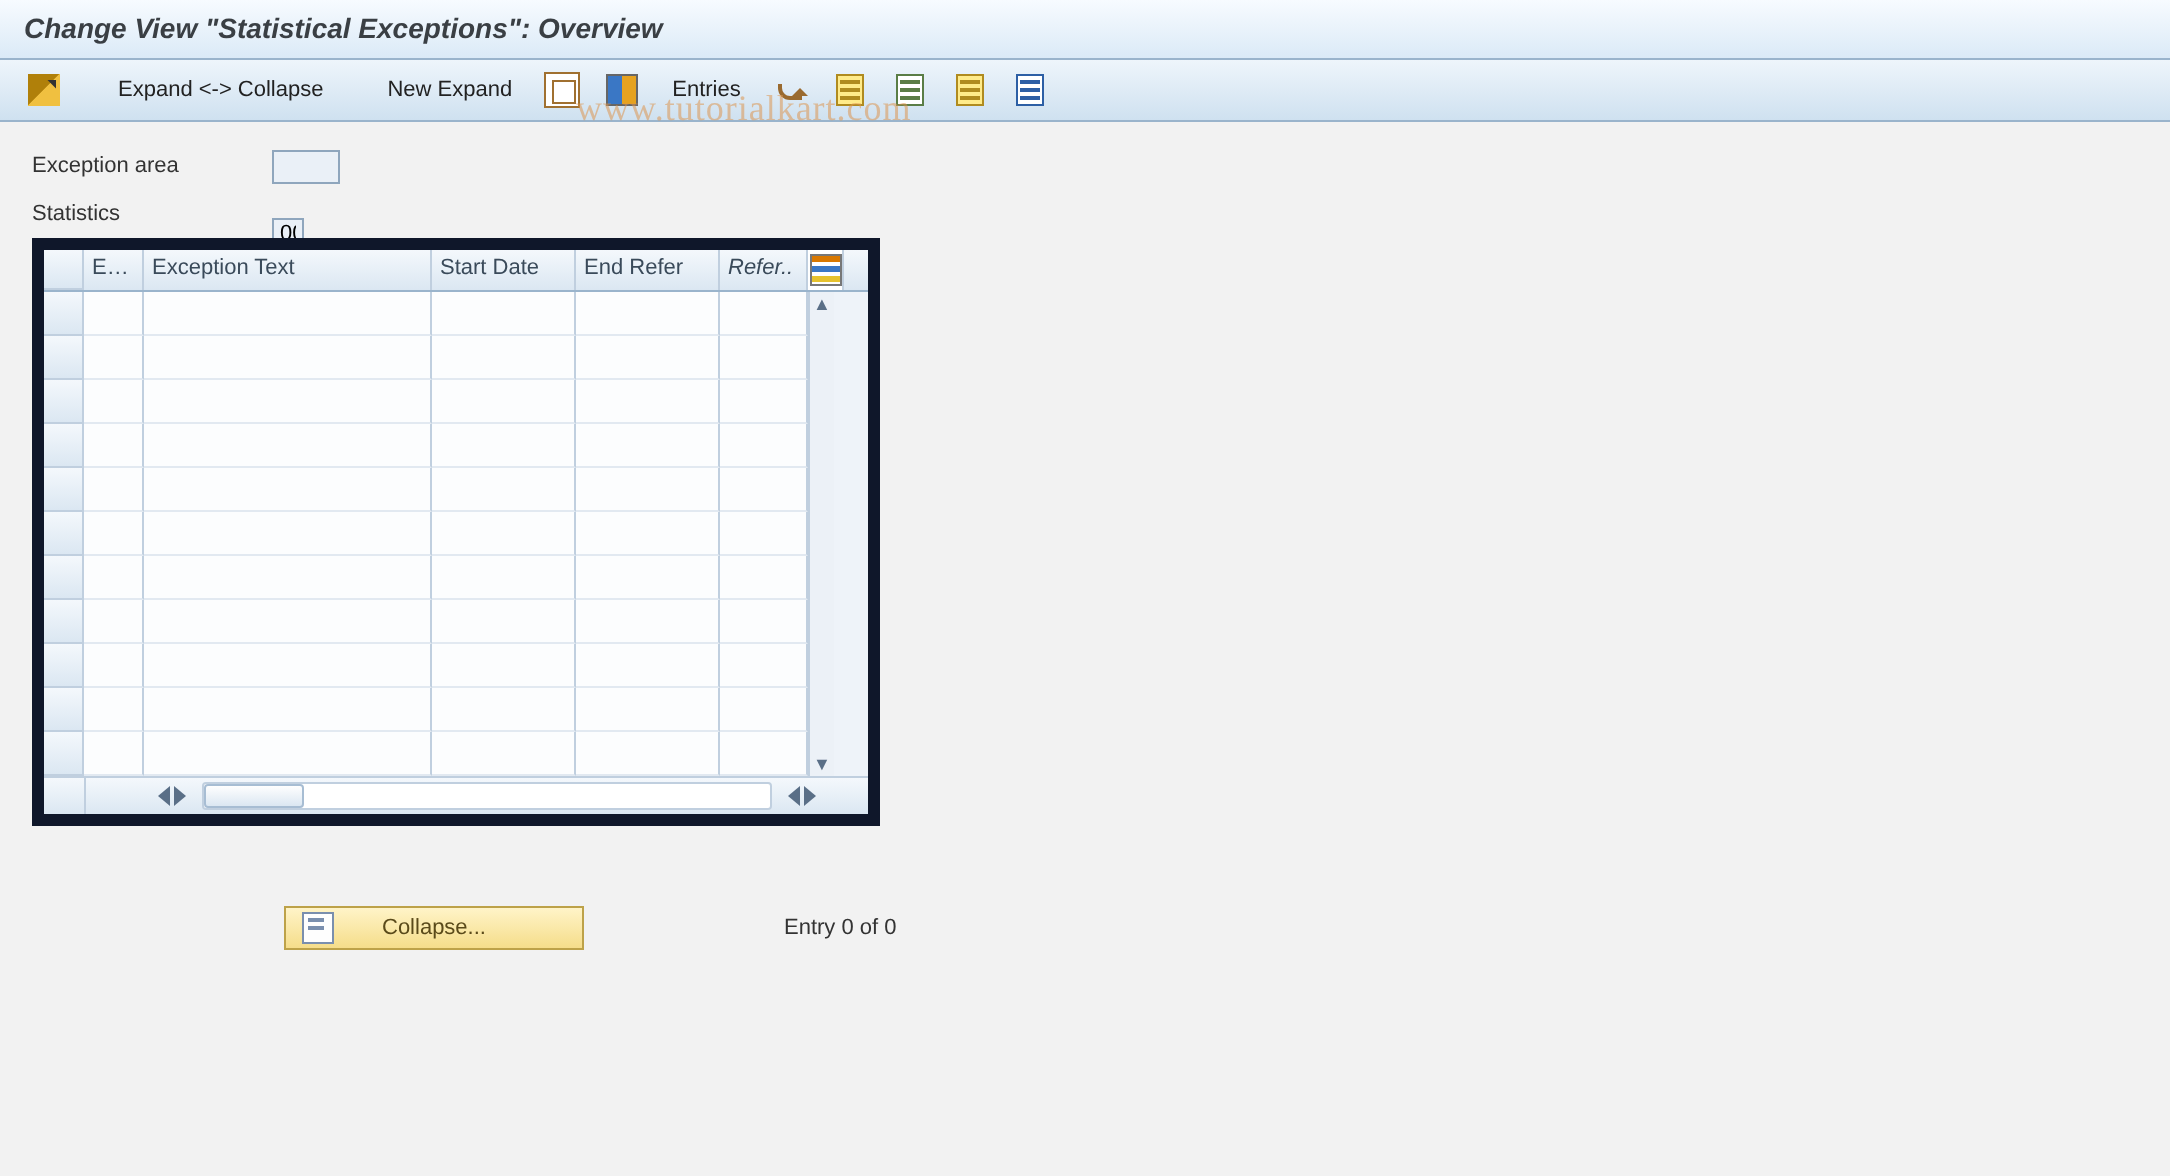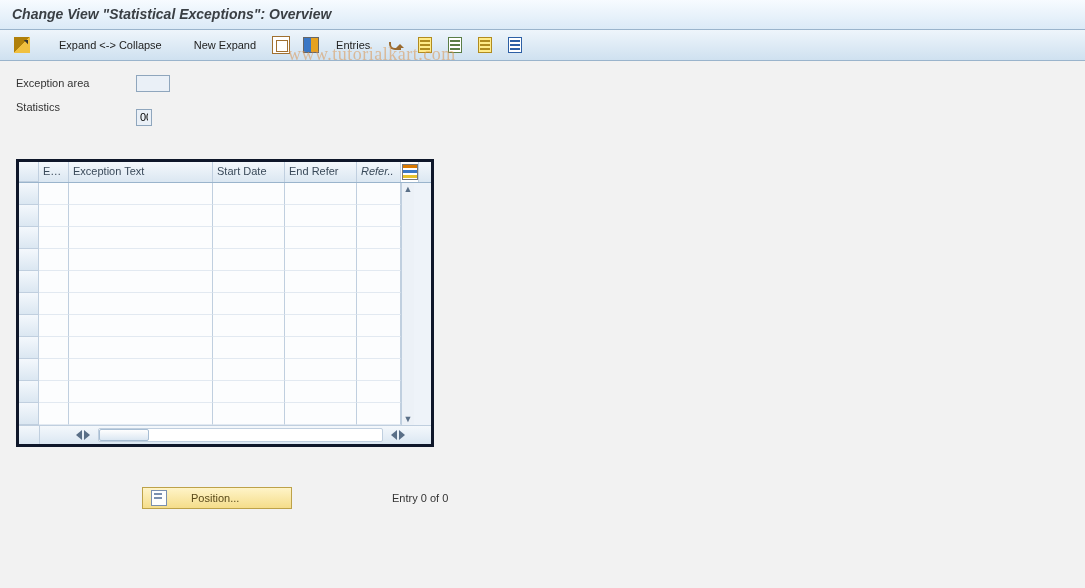--- a/index.html
+++ b/index.html
@@ -161,23 +161,22 @@
     height: 17px;
     padding: 0 3px;
     font-size: 11px;
     font-family: inherit;
     box-sizing: border-box;
   }
   .w-small { width: 34px; }
   .w-xsmall { width: 16px; margin-top: 20px; }
   
   .table-container {
-    margin-top: 40px;
     width: 412px;
-    border: 3px solid #0f172a;
+    border: 6px solid #0f172a;
     background: #eef3f9;
     position: relative;
   }
   .table-head {
     display:flex;
     background: linear-gradient(to bottom,#f4f8fc,#dbe7f2);
     border-bottom:1px solid #9ab4cc;
     height:20px;
   }
   .th, .td, .rowsel {
@@ -501,18 +500,18 @@
       <div class="spacer-right">
         <span class="tri tri-l"></span>
         <span class="tri tri-r"></span>
       </div>
     </div>
   </div>
 
   <div class="footer-row">
     <div class="position-btn">
       <span class="ico-pos"></span>
-      <span>Position...</span>
+      <span>Collapse...</span>
     </div>
     <span>Entry 0 of 0</span>
   </div>
 
 </div>
 
 </body></html>

